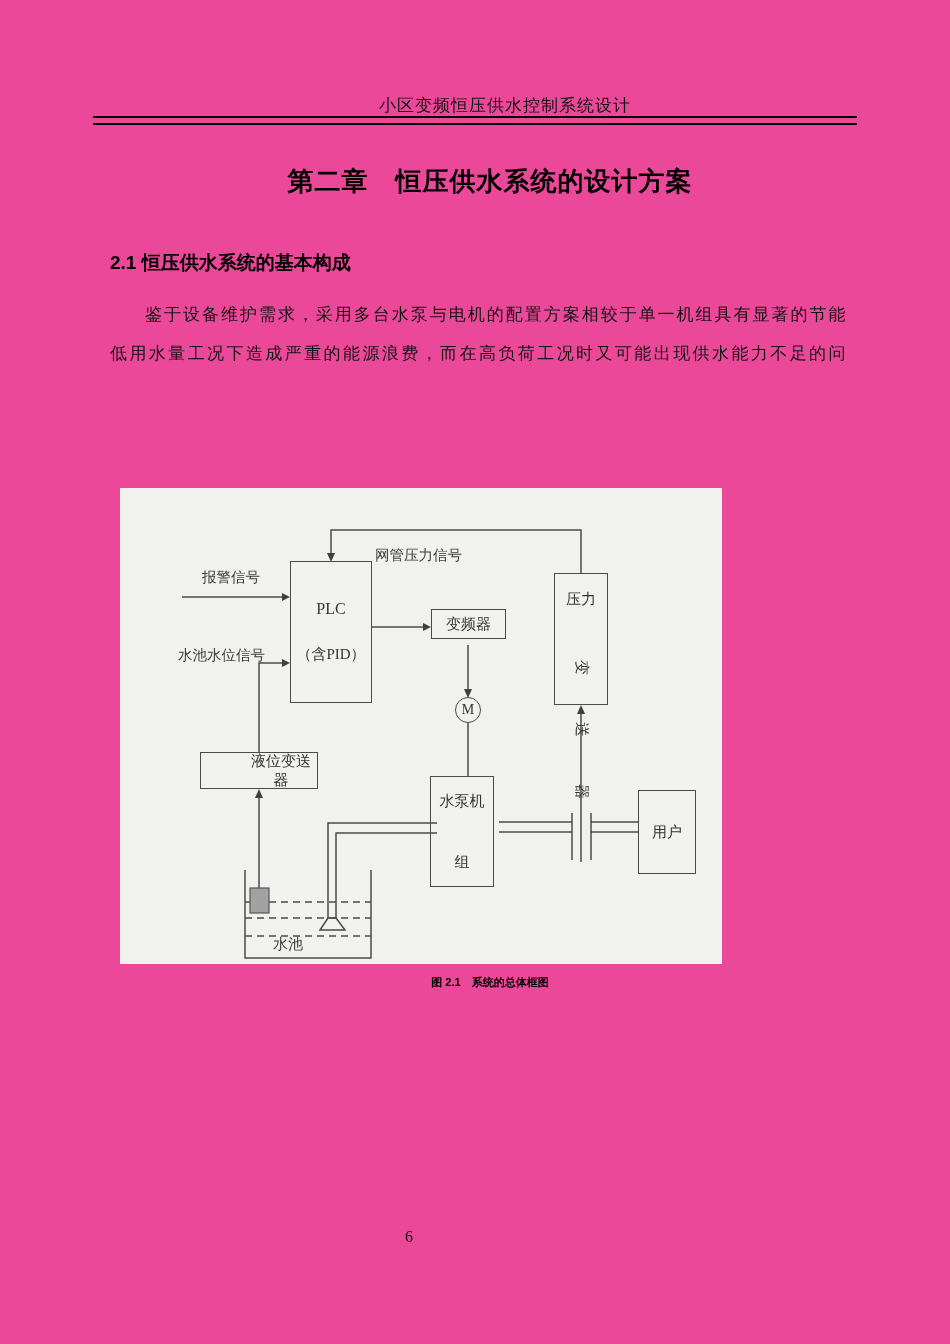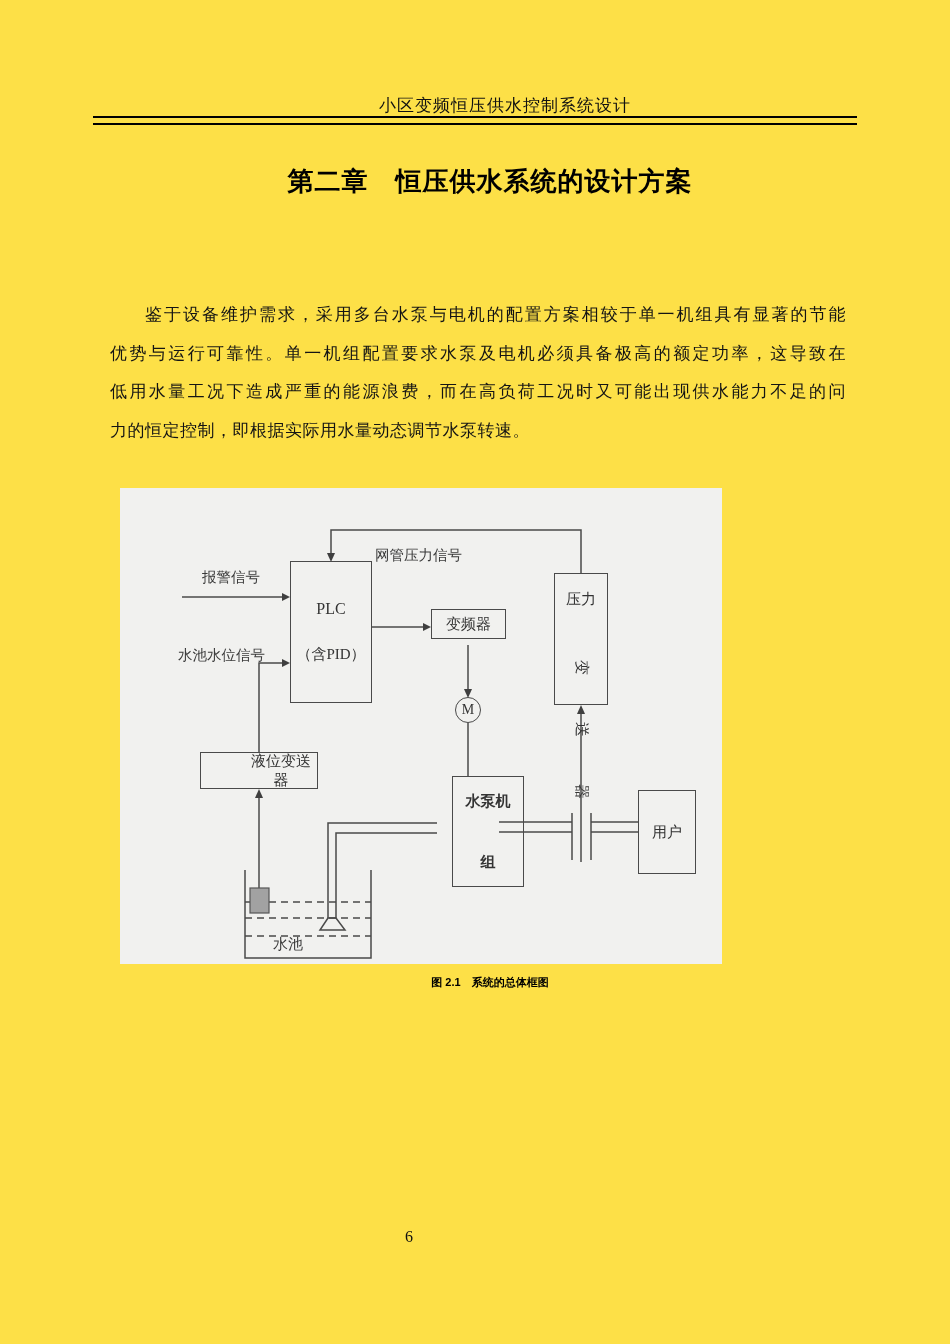--- a/index.html
+++ b/index.html
@@ -1,17 +1,17 @@
 <!DOCTYPE html>
 <html><head>
 <meta charset="utf-8">
 <style>
   html,body{margin:0;padding:0;background:#e8e8e8;}
   .page{
-    position:relative;width:950px;height:1344px;background:#fde047;
+    position:relative;width:950px;height:1344px;background:#ec4899;
     font-family:"Liberation Serif", serif;color:#1a1a1a;overflow:hidden;margin:0 auto;
   }
   .abs{position:absolute;}
 
   
   .doc-header{
     left:115px;top:94px;width:780px;text-align:center;
     font-size:17px;letter-spacing:1px;color:#111;
   }
   .header-rule{
@@ -80,26 +80,25 @@
 </head>
 <body>
 
 <div class="page">
 
   <div class="abs doc-header">小区变频恒压供水控制系统设计</div>
   <div class="abs header-rule"></div>
 
   <div class="abs chapter-title">第二章　恒压供水系统的设计方案</div>
 
+  <div class="abs section-heading">2.1 恒压供水系统的基本构成</div>
 
   <div class="abs body-par">
     <div class="body-line indent">鉴于设备维护需求，采用多台水泵与电机的配置方案相较于单一机组具有显著的节能</div>
-    <div class="body-line">优势与运行可靠性。单一机组配置要求水泵及电机必须具备极高的额定功率，这导致在</div>
     <div class="body-line">低用水量工况下造成严重的能源浪费，而在高负荷工况时又可能出现供水能力不足的问</div>
-    <div class="body-line last">力的恒定控制，即根据实际用水量动态调节水泵转速。</div>
   </div>
 
   <div class="abs figure">
 
     <svg width="602" height="476" viewBox="0 0 602 476">
       <g stroke="#4a4a4a" stroke-width="1.5" fill="none">
 
         <polyline points="461,85 461,42 211,42 211,66"></polyline>
 
         <line x1="62" y1="109" x2="163" y2="109"></line>
@@ -163,21 +162,21 @@
 
     <div class="dbox col" style="left:434px;top:85px;width:54px;height:132px;justify-content:flex-start;padding-top:16px;">
       <span class="pt-top">压力</span>
       <span class="vchar">变</span>
       <span class="vchar">送</span>
       <span class="vchar">器</span>
     </div>
 
     <div class="dbox" style="left:80px;top:264px;width:118px;height:37px;padding-left:44px;">液位变送器</div>
 
-    <div class="dbox col" style="left:332px;top:288px;width:72px;height:111px;font-weight:bold;">
+    <div class="dbox col" style="left:310px;top:288px;width:64px;height:111px;">
       <span class="pump-line">水泵机</span>
       <span class="pump-line">组</span>
     </div>
 
     <div class="dbox" style="left:518px;top:302px;width:58px;height:84px;">用户</div>
 
     <div class="dlabel" style="left:82px;top:80px;">报警信号</div>
     <div class="dlabel" style="left:58px;top:158px;">水池水位信号</div>
     <div class="dlabel" style="left:255px;top:58px;">网管压力信号</div>
     <div class="dlabel" style="left:153px;top:447px;font-size:15px;">水池</div>

